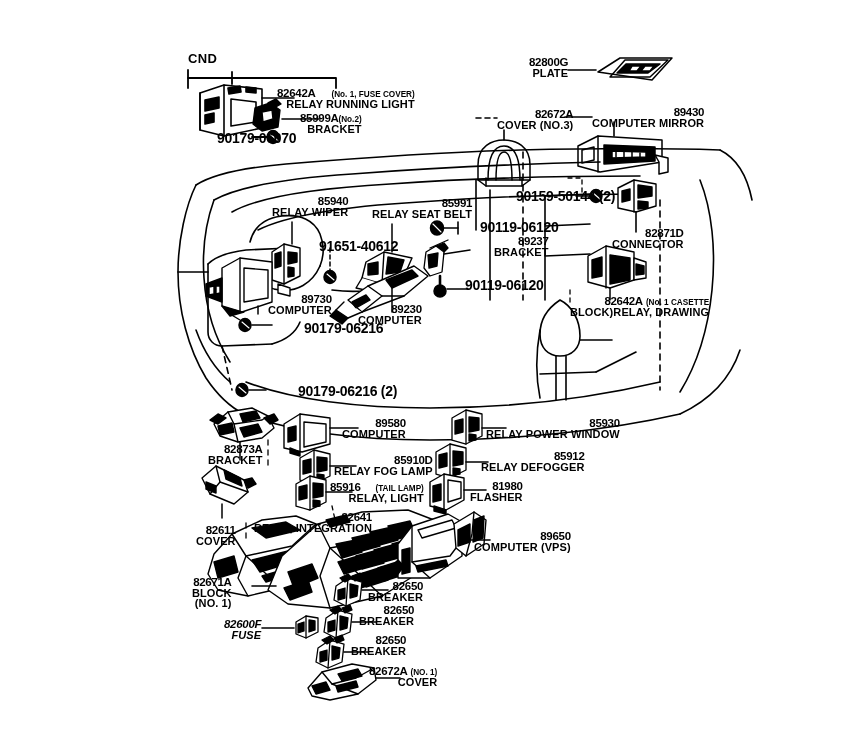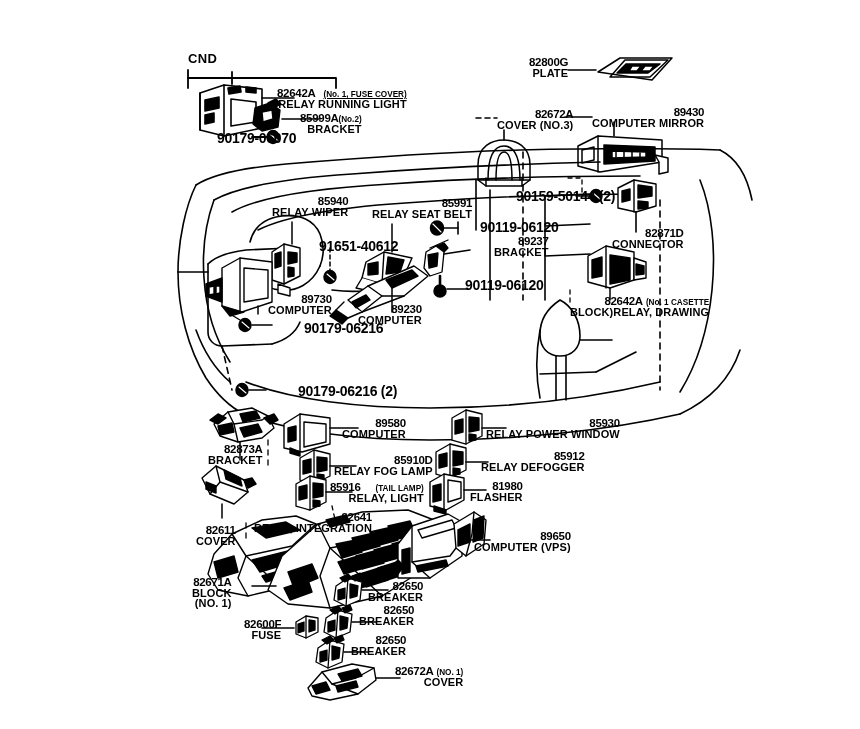--- a/index.html
+++ b/index.html
@@ -427,21 +427,21 @@
       <path d="M336 686 L356 681 L358 687 L338 692 Z" fill="#000"></path>
     </g>
     <path d="M376 678 L400 678" stroke-width="1.6"></path>
 
   </g>
 </svg>
 
 <div class="lbl cnd" style="left:188px;top:52px;">CND</div>
 
 <div class="lbl" style="left:277px;top:88px;">
-  <span class="pn"><span>82642A</span><span class="sm" style="margin-left:8px;text-decoration:underline;">(No. 1, FUSE COVER)</span></span>
+  <span class="pn"><span>82642A</span><span class="sm" style="margin-left:16px;">(No. 1, FUSE COVER)</span></span>
   <span class="dsc">RELAY RUNNING LIGHT</span>
 </div>
 
 <div class="lbl" style="left:300px;top:113px;">
   <span class="pn"><span>85999A</span><span class="sm">(No.2)</span></span>
   <span class="dsc">BRACKET</span>
 </div>
 
 <div class="lbl one" style="left:189px;top:131px;">90179-06070</div>
 
@@ -571,23 +571,23 @@
 <div class="lbl" style="left:359px;top:605px;">
   <span class="pn">82650</span>
   <span class="dsc">BREAKER</span>
 </div>
 
 <div class="lbl" style="left:351px;top:635px;">
   <span class="pn">82650</span>
   <span class="dsc">BREAKER</span>
 </div>
 
-<div class="lbl" style="left:244px;top:619px;">
+<div class="lbl" style="left:224px;top:619px;font-style:italic;">
   <span class="pn">82600F</span>
   <span class="dsc">FUSE</span>
 </div>
 
-<div class="lbl" style="left:395px;top:666px;">
+<div class="lbl" style="left:369px;top:666px;">
   <span class="pn"><span>82672A</span><span class="sm" style="margin-left:3px;">(NO. 1)</span></span>
   <span class="dsc">COVER</span>
 </div>
 
 </div>
 
 </body></html>

